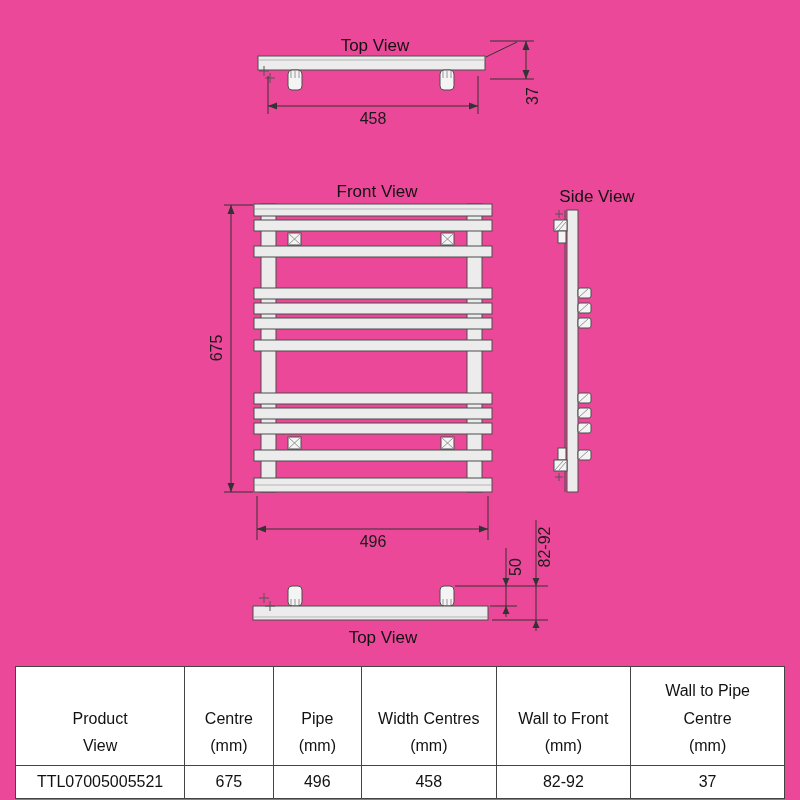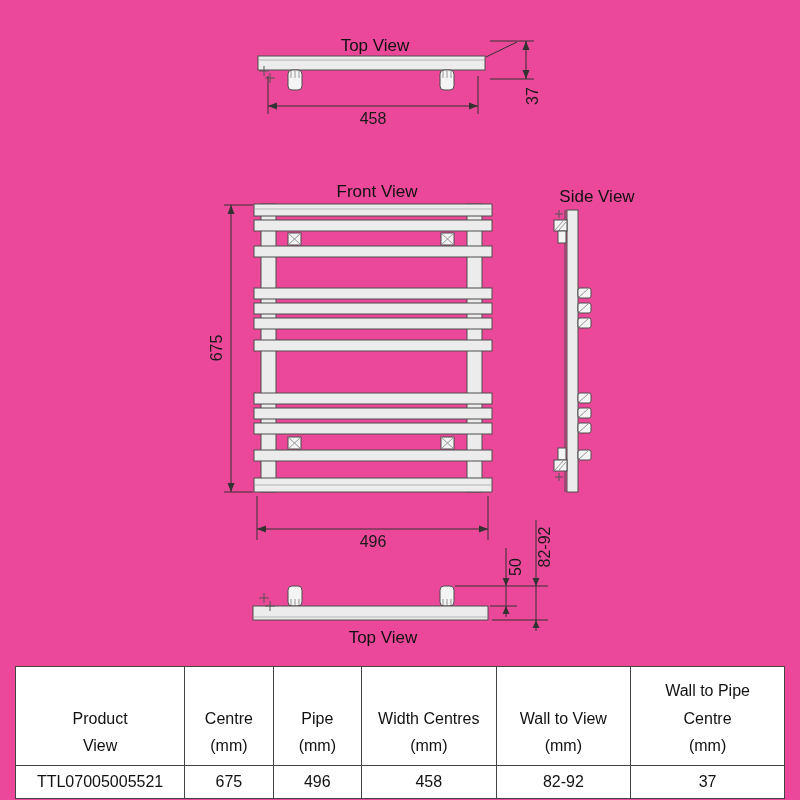--- a/index.html
+++ b/index.html
@@ -236,21 +236,21 @@
   <thead>
     <tr>
       <th>Product
 View</th>
       <th>Centre
 (mm)</th>
       <th>Pipe
 (mm)</th>
       <th>Width Centres
 (mm)</th>
-      <th>Wall to View
+      <th>Wall to Front
 (mm)</th>
       <th>Wall to Pipe
 Centre
 (mm)</th>
     </tr>
   </thead>
   <tbody>
     <tr>
       <td>TTL07005005521</td>
       <td>675</td>

